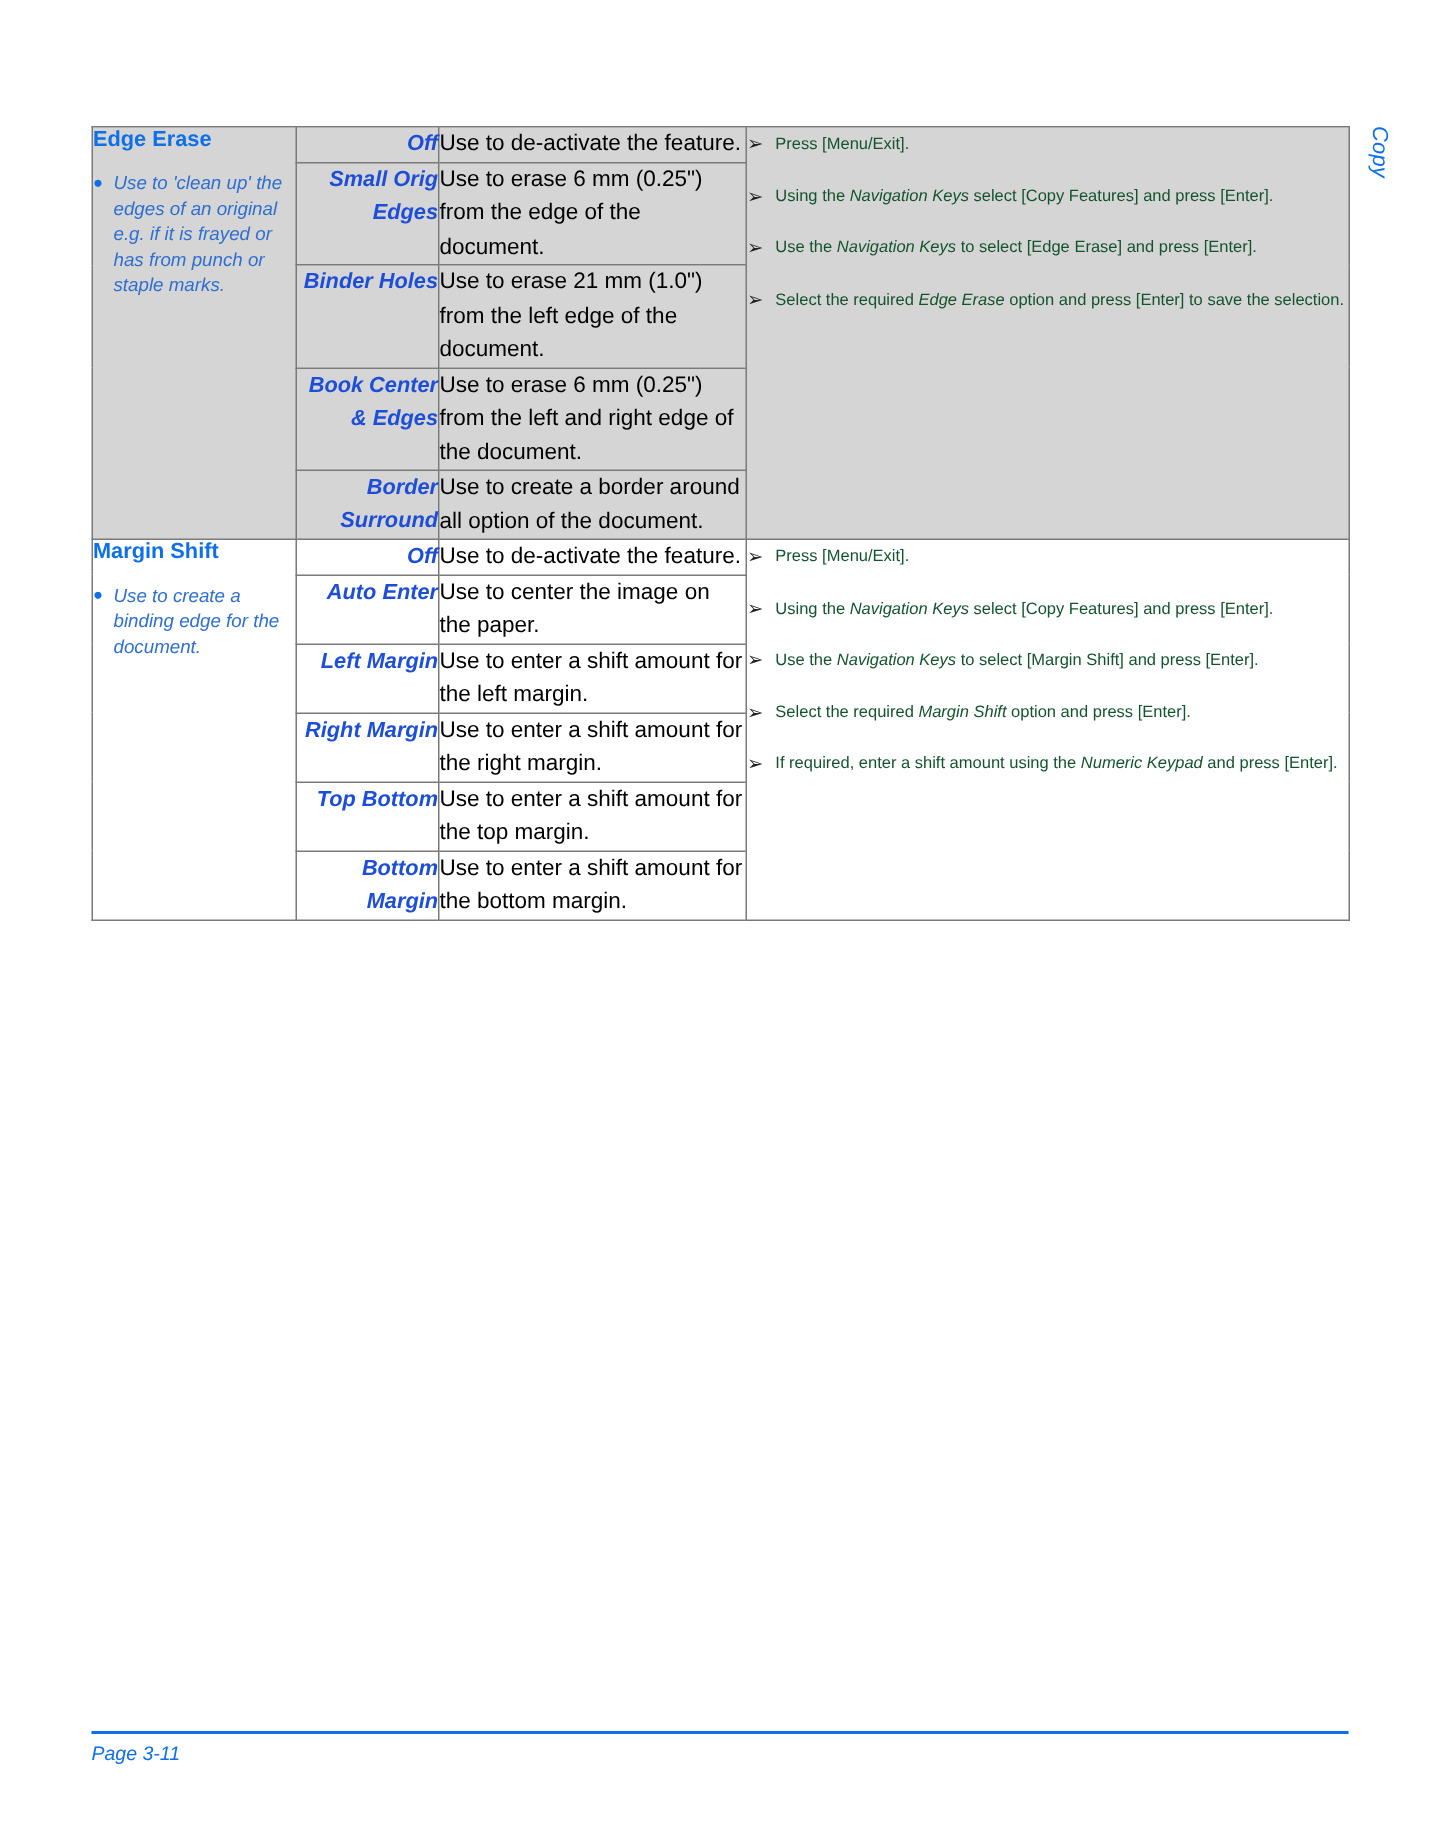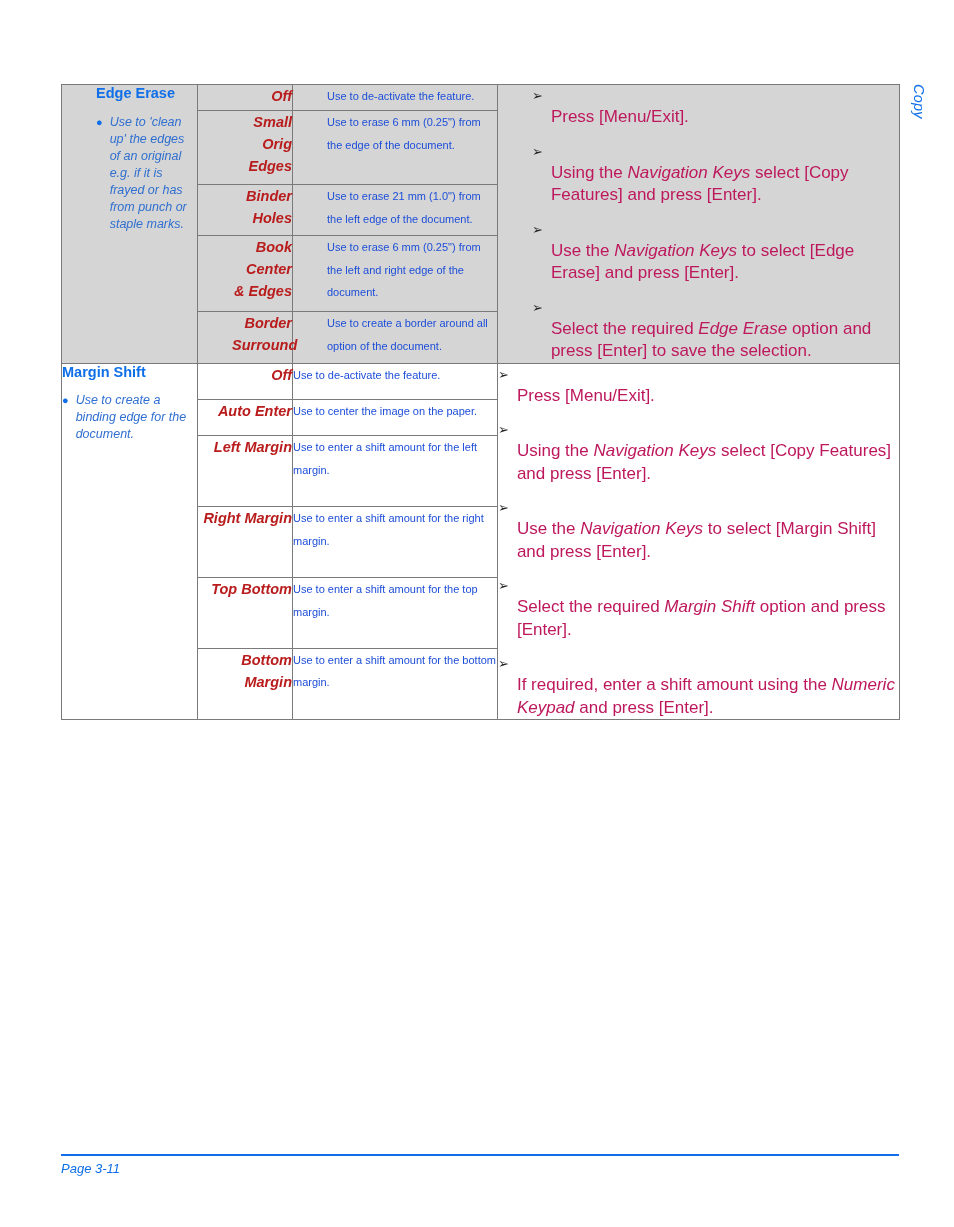--- a/index.html
+++ b/index.html
@@ -47,21 +47,21 @@
     padding: 0;
   }
 
   
   .col-name   { width: 136px; }
   .col-option { width: 95px;  }
   .col-desc   { width: 205px; }
   .col-steps  { width: 402px; }
 
   
-  .shaded td { background: #d5d5d5; padding-left: 34px; }
+  .shaded td { background: #d5d5d5; }
   .plain  td { background: #ffffff; }
 
   
   .name-cell { padding: 10px 9px 10px 10px; }
   .feature-title {
     color: #0f6fe8;
     font-size: 14.5px;
     font-weight: bold;
     line-height: 1.15;
     margin: 0 0 12px 0;
@@ -83,56 +83,55 @@
     font-style: italic;
     line-height: 17px;
   }
 
   
   .option-cell {
     text-align: right;
     padding: 9px 8px 9px 6px;
   }
   .option-text {
-    color: #b91c1c;
+    color: #1d4ed8;
     font-size: 14.5px;
     font-weight: bold;
     font-style: italic;
     line-height: 22px;
     margin-top: 44px;
   }
 
   
   .desc-cell { padding: 9px 8px 9px 9px; }
   .desc-text {
-    color: #1d4ed8;
-    font-size: 11px;
+    color: #000000;
+    font-size: 15px;
     line-height: 22.5px;
   }
 
   
   .steps-cell { padding: 9px 14px 10px 9px; }
   .step-row {
     display: flex;
     align-items: flex-start;
     gap: 8px;
     margin-bottom: 12px;
   }
   .step-row:last-child { margin-bottom: 0; }
   .step-arrow {
     flex: 0 0 auto;
     color: #222222;
     font-size: 13px;
     line-height: 22.5px;
   }
   .step-text {
-    color: #be185d;
-    font-size: 17px;
+    color: #14532d;
+    font-size: 11px;
     line-height: 22.5px;
-    margin-top: 21px;
   }
   .step-text i { font-style: italic; }
 
   
   .footer-rule {
     position: absolute;
     left: 61px;
     top: 1154px;
     width: 838px;
     height: 2px;

